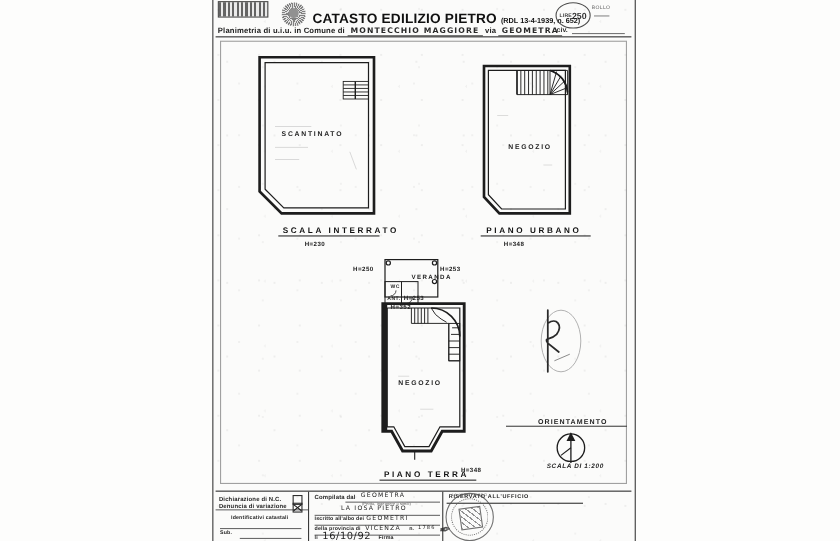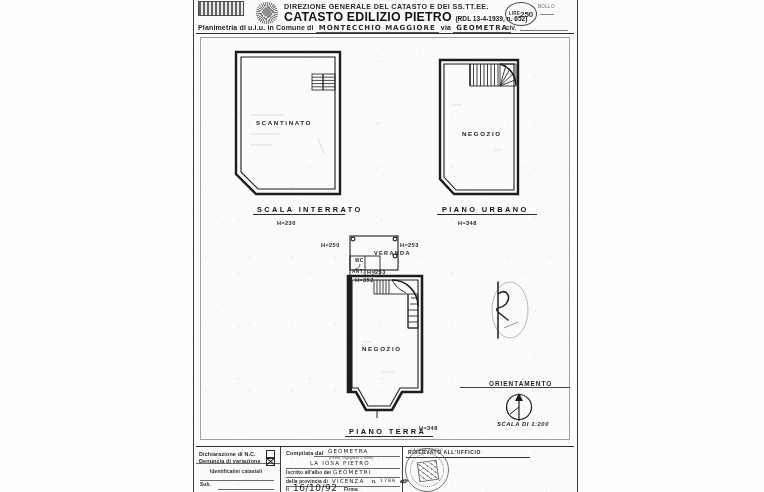--- a/index.html
+++ b/index.html
@@ -227,21 +227,20 @@
 <body>
 
 <div id="page">
   <div class="sheet">
     <div class="speckle"></div>
   </div>
 
   <div class="hdr-stampbox"></div>
   <div class="crest"></div>
 
-  <div class="hdr-l1">DIREZIONE GENERALE DEL CATASTO E DEI SS.TT.EE.</div>
   <div class="hdr-l2">
     <span>CATASTO EDILIZIO PIETRO</span>
     <span class="lawref">(RDL 13-4-1939, n. 652)</span>
   </div>
 
   <div class="stamp-circle">
     <span class="s1">LIRE</span>
     <span class="s2">250</span>
   </div>
   <div class="stamp-side">BOLLO</div>

